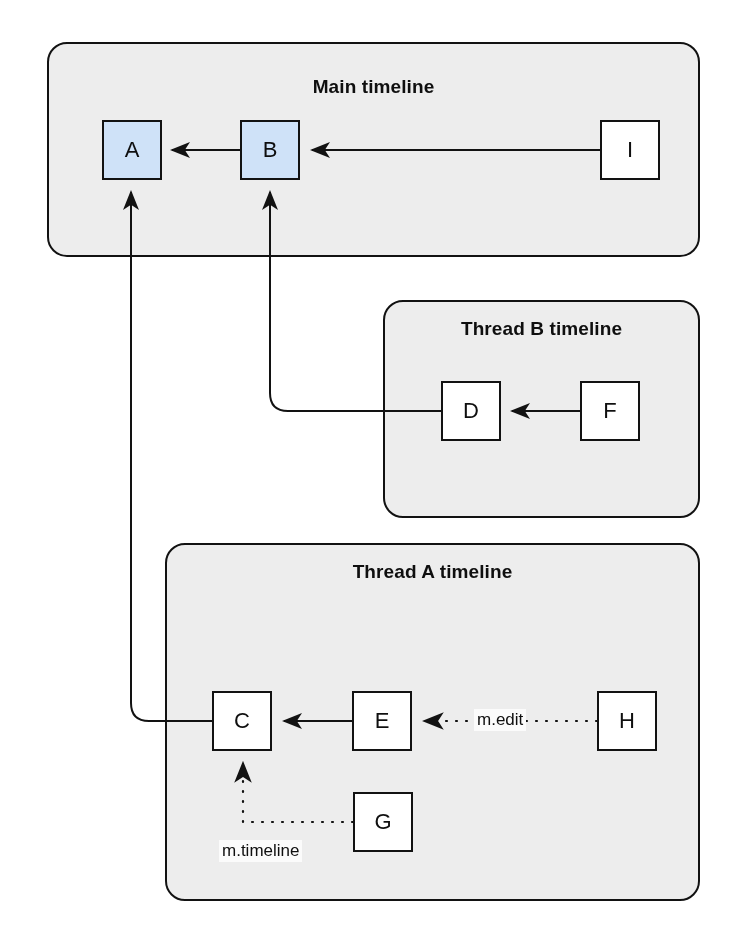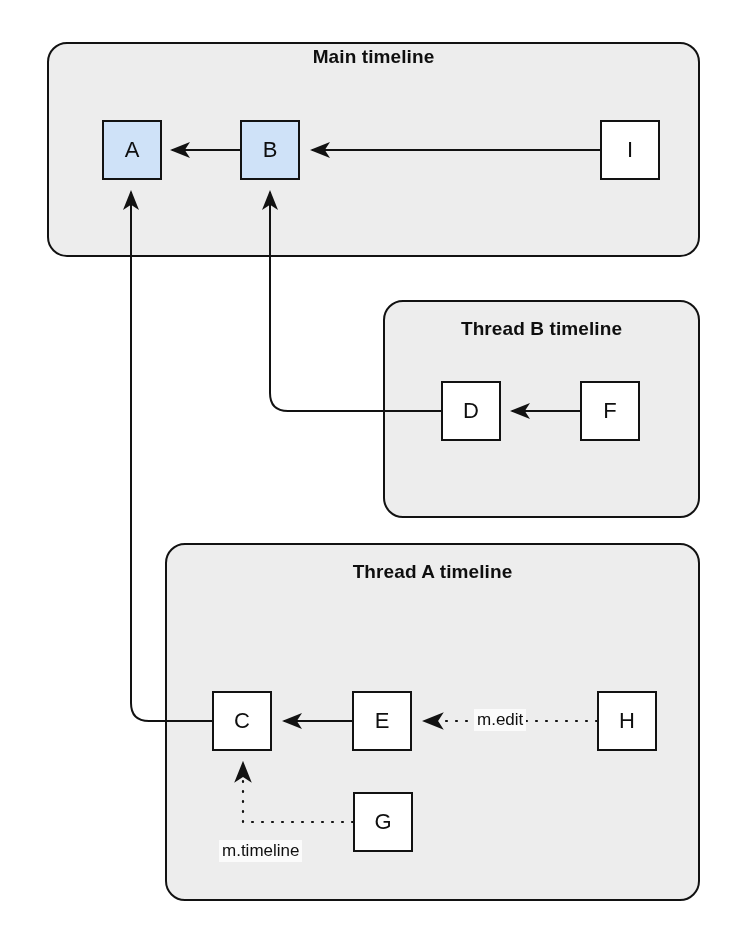--- a/index.html
+++ b/index.html
@@ -69,21 +69,21 @@
     line-height: 1.15;
     text-align: center;
   }
 </style>
 </head>
 <body>
 
 <div id="canvas">
 
   <div class="timeline-group" style="left:47px; top:42px; width:653px; height:215px;">
-    <div class="group-title" style="top:2px;">Main timeline</div>
+    <div class="group-title" style="top:32px;">Main timeline</div>
   </div>
 
   <div class="timeline-group" style="left:165px; top:543px; width:535px; height:358px;">
     <div class="group-title" style="top:16px;">Thread A timeline</div>
   </div>
 
   <div class="timeline-group" style="left:383px; top:300px; width:317px; height:218px;">
     <div class="group-title" style="top:16px;">Thread B timeline</div>
   </div>
 

